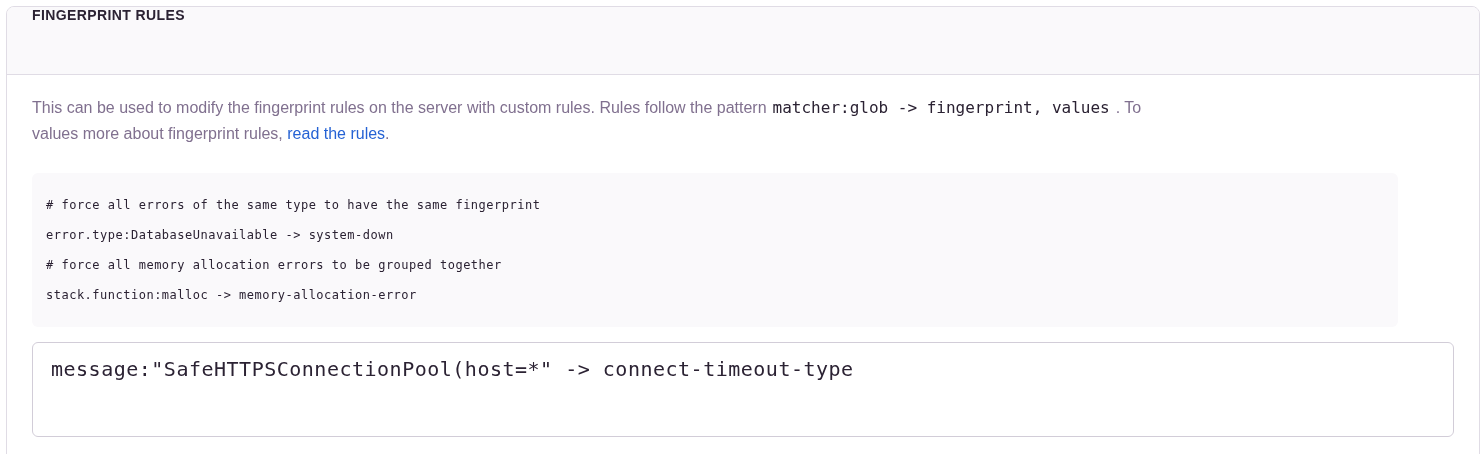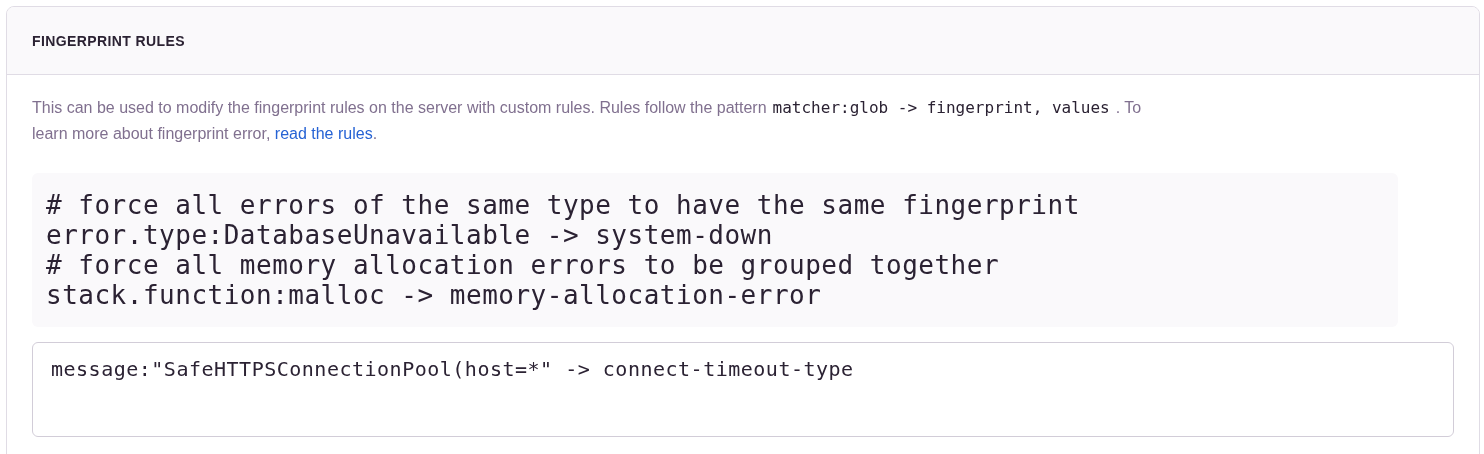--- a/index.html
+++ b/index.html
@@ -16,21 +16,20 @@
     border-radius: 8px;
     background: #ffffff;
     overflow: hidden;
   }
 
   .panel-header {
     background: var(--header-bg, #faf9fb);
     border-bottom: 1px solid var(--panel-border, #e0dce5);
     height: 68px;
     display: flex;
-    align-items: center;
     padding: 0 25px;
   }
 
   .panel-title {
     color: var(--heading-text, #2b2233);
     font-size: 14px;
     font-weight: 700;
     letter-spacing: 0.4px;
     text-transform: uppercase;
   }
@@ -61,21 +60,21 @@
     cursor: pointer;
   }
 
   .example-code-block {
     background: var(--code-bg, #faf9fb);
     border-radius: 6px;
     padding: 17px 16px 17px 14px;
     margin-right: 56px;
     margin-bottom: 15px;
     font-family: "DejaVu Sans Mono", monospace;
-    font-size: 26px;
+    font-size: 12px;
     letter-spacing: 0.5px;
     line-height: 30px;
     color: var(--code-text, #2b2233);
     white-space: pre;
     overflow: hidden;
   }
 
   .rules-textarea {
     display: block;
     width: 100%;
@@ -99,21 +98,21 @@
 <body>
 
 <div class="panel">
 
   <div class="panel-header">
     <div class="panel-title">FINGERPRINT RULES</div>
   </div>
 
   <div class="panel-body">
 
-    <p class="description"><span>This can be used to modify the fingerprint rules on the server with custom rules. Rules follow the pattern</span><code class="inline-code">matcher:glob -&gt; fingerprint, values</code><span>. To</span><br><span>learn more about fingerprint error, </span><a class="docs-link" href="#">read the rules</a><span>.</span></p>
+    <p class="description"><span>This can be used to modify the fingerprint rules on the server with custom rules. Rules follow the pattern</span><code class="inline-code">matcher:glob -&gt; fingerprint, values</code><span>. To</span><br><span>values more about fingerprint rules, </span><a class="docs-link" href="#">read the rules</a><span>.</span></p>
 
     <pre class="example-code-block"># force all errors of the same type to have the same fingerprint
 error.type:DatabaseUnavailable -&gt; system-down
 # force all memory allocation errors to be grouped together
 stack.function:malloc -&gt; memory-allocation-error</pre>
 
     <textarea class="rules-textarea" spellcheck="false" style="">message:"SafeHTTPSConnectionPool(host=*" -&gt; connect-timeout-type</textarea>
   </div>
 
 </div>

